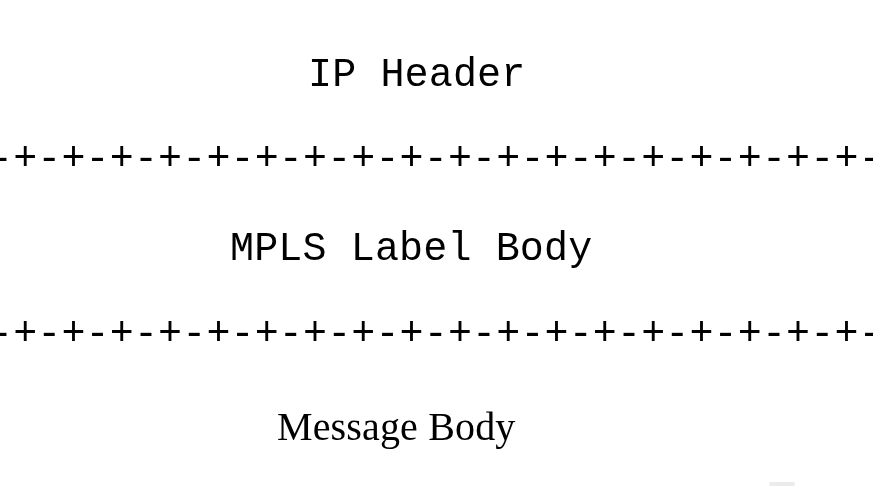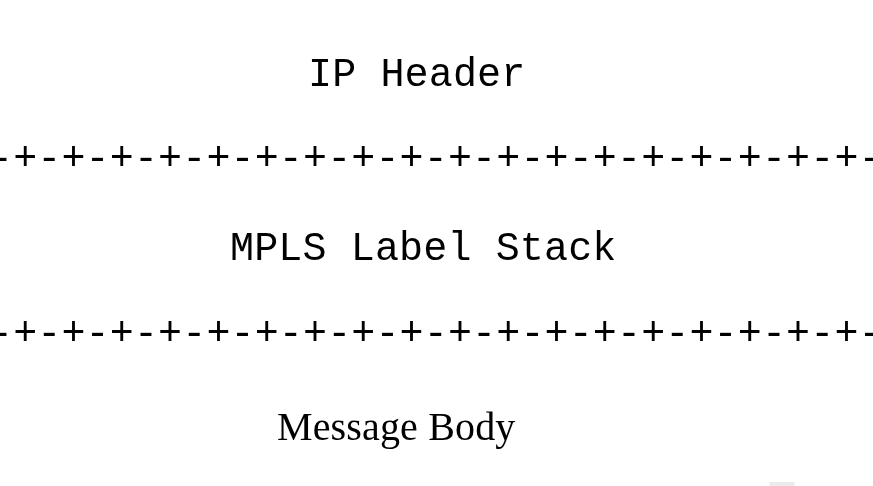--- a/index.html
+++ b/index.html
@@ -46,21 +46,21 @@
 </style>
 </head>
 <body>
 
 <div class="canvas">
 
   <div class="row label-ip">IP Header</div>
 
   <div class="row sep sep-1">-+-+-+-+-+-+-+-+-+-+-+-+-+-+-+-+-+-+-</div>
 
-  <div class="row label-mpls">MPLS Label Stack</div>
+  <div class="row label-mpls">MPLS Label Body</div>
 
   <div class="row sep sep-2">-+-+-+-+-+-+-+-+-+-+-+-+-+-+-+-+-+-+-</div>
 
   <div class="row label-body">Message Body</div>
 
   <div class="edge-artifact"></div>
 
 </div>
 
 </body></html>

